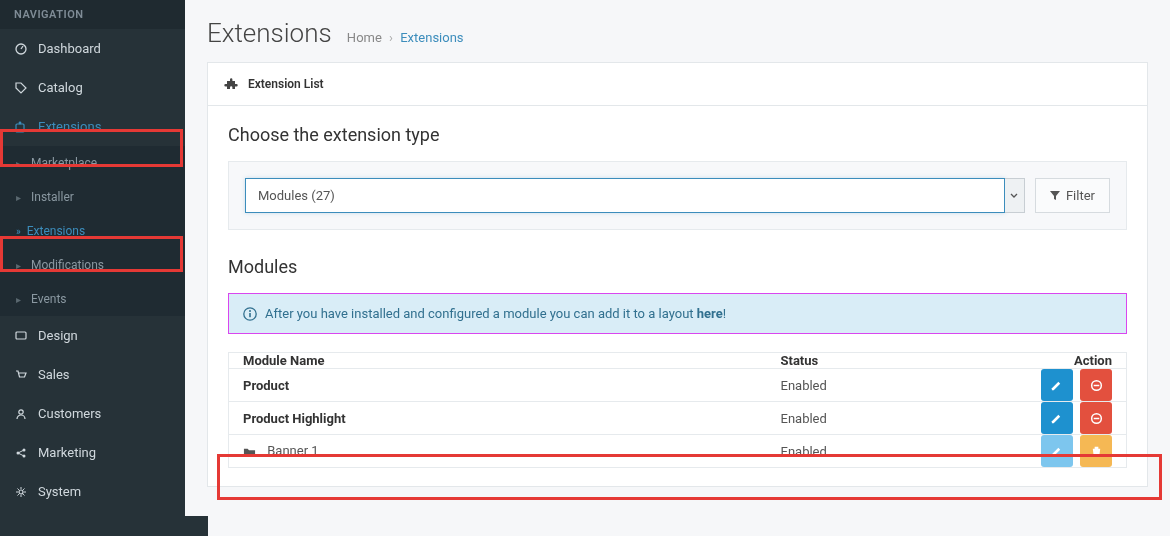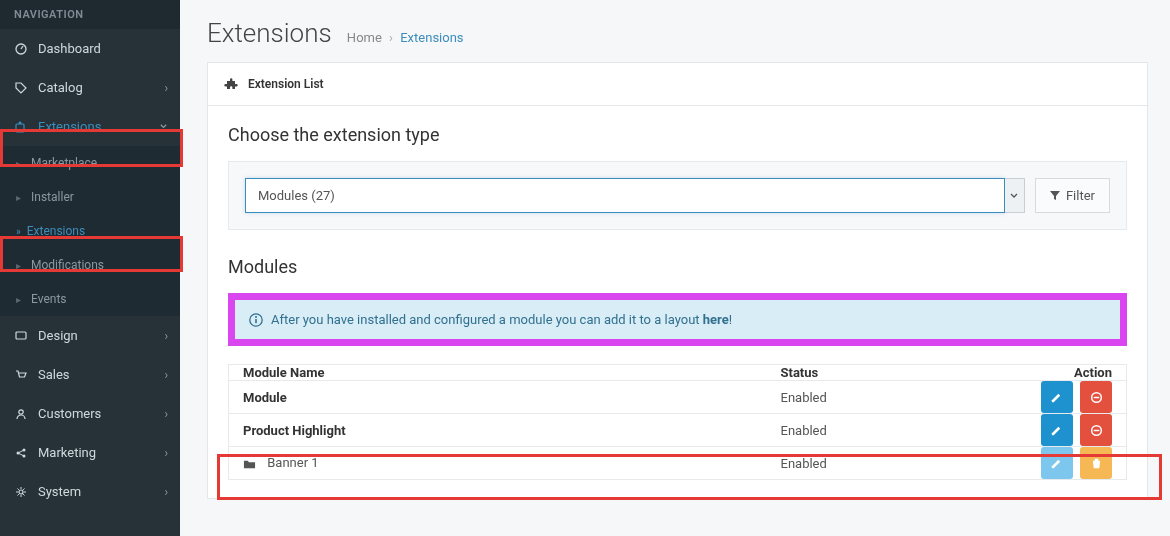--- a/index.html
+++ b/index.html
@@ -1,18 +1,18 @@
 <!DOCTYPE html>
 <html><head>
 <meta charset="utf-8">
 <style>
 * { margin: 0; padding: 0; box-sizing: border-box; }
 body { font-family: -apple-system, BlinkMacSystemFont, "Segoe UI", Roboto, Arial, sans-serif; font-size: 13px; color: #333; background: #f6f7f9; width: 1170px; height: 536px; overflow: hidden; }
 
-.sidebar { position: absolute; left: 0; top: 0; width: 180px; height: 536px; background: #263238; color: #a6b4bc; }
+.sidebar { position: absolute; left: 0; top: 0; width: 208px; height: 536px; background: #263238; color: #a6b4bc; }
 .sidebar-header { padding: 8px 14px; font-size: 11px; letter-spacing: 0.5px; color: #7f8c96; background: #1f2a30; font-weight: 600; }
 .sidebar-item { display: flex; align-items: center; padding: 12px 14px; font-size: 13px; cursor: pointer; position: relative; }
 .sidebar-item.lvl1 { color: #d0d8dd; }
 .sidebar-item.lvl1.active { color: #3c8dbc; }
 .sidebar-item .ic { width: 14px; display: inline-flex; justify-content: center; margin-right: 10px; }
 .sidebar-item .chev { position: absolute; right: 12px; font-size: 12px; color: #8a98a1; }
 .sidebar-sub { background: #1f2b32; }
 .sidebar-sub .sidebar-item { padding: 10px 14px 10px 16px; color: #8a98a1; font-size: 12px; }
 .sidebar-sub .sidebar-item .bullet { margin-right: 10px; font-size: 10px; color: #5a6870; }
 .sidebar-sub .sidebar-item.active { color: #3c8dbc; }
@@ -33,21 +33,21 @@
 .panel-body { padding: 18px 20px; }
 
 .section-title { font-size: 18px; font-weight: 400; color: #333; margin-bottom: 16px; }
 
 .filter-bar { background: #f7f8fa; border: 1px solid #e6eaed; padding: 16px; display: flex; align-items: center; gap: 10px; margin-bottom: 26px; }
 .select-wrap { flex: 1; display: flex; }
 .select-field { flex: 1; border: 1px solid #3c8dbc; background: #fff; padding: 9px 12px; font-size: 13px; color: #555; box-shadow: 0 0 4px rgba(60,141,188,0.25); }
 .select-btn { width: 20px; border: 1px solid #c8ced3; border-left: none; background: #eef1f3; display: flex; align-items: center; justify-content: center; font-size: 9px; color: #555; }
 .filter-btn { padding: 9px 14px; background: #fafbfc; border: 1px solid #d6dbdf; font-size: 13px; color: #555; display: flex; align-items: center; gap: 6px; cursor: pointer; }
 
-.info-box { background: #d9edf7; border: 7px solid #d946ef; color: #31708f; padding: 12px 14px; font-size: 13px; margin-bottom: 18px; display: flex; align-items: center; gap: 8px; }
+.info-box { background: #d9edf7; border: 1px solid #d946ef; color: #31708f; padding: 12px 14px; font-size: 13px; margin-bottom: 18px; display: flex; align-items: center; gap: 8px; }
 .info-box b { font-weight: 700; }
 
 .table { width: 100%; border-collapse: collapse; border: 1px solid #e6eaed; }
 .table th, .table td { padding: 0 14px; text-align: left; font-size: 13px; border-top: 1px solid #e6eaed; }
 .table th { font-weight: 700; color: #333; background: #fff; border-top: none; }
 .table th.right, .table td.right { text-align: right; }
 .table td { color: #555; }
 .table td.bold { font-weight: 700; color: #333; }
 .action-btn { display: inline-flex; width: 32px; height: 32px; align-items: center; justify-content: center; border-radius: 3px; color: #fff; margin-left: 4px; cursor: pointer; }
 .btn-blue { background: #1e91cf; }
@@ -231,21 +231,21 @@
       <table class="table">
         <thead>
           <tr>
             <th>Module Name</th>
             <th style="width:200px">Status</th>
             <th class="right" style="width:160px">Action</th>
           </tr>
         </thead>
         <tbody>
           <tr>
-            <td class="bold">Module</td>
+            <td class="bold">Product</td>
             <td>Enabled</td>
             <td class="right">
               <span class="action-btn btn-blue">
                   <svg width="13" height="13" viewBox="0 0 14 14" fill="#fff">
                     <path d="M2 10l7-7 2 2-7 7H2v-2z"></path>
                   </svg>
                 </span>
               <span class="action-btn btn-red">
                   <svg width="13" height="13" viewBox="0 0 14 14" fill="none" stroke="#fff" stroke-width="1.6">
                     <circle cx="7" cy="7" r="5.2"></circle>

